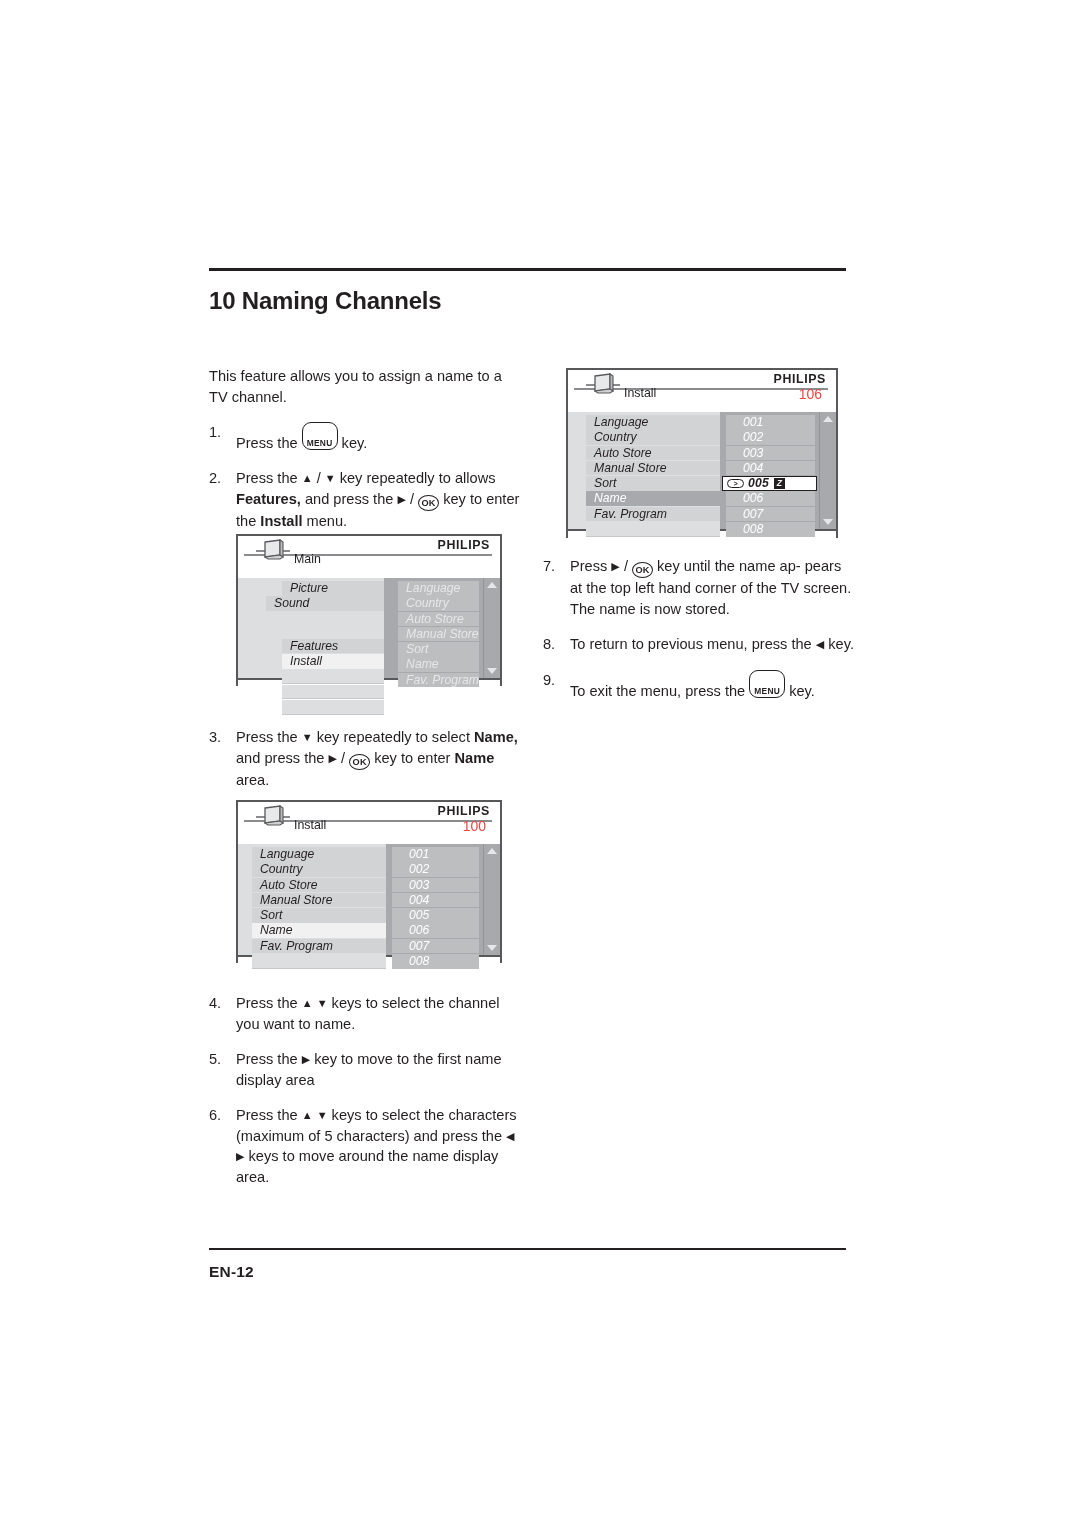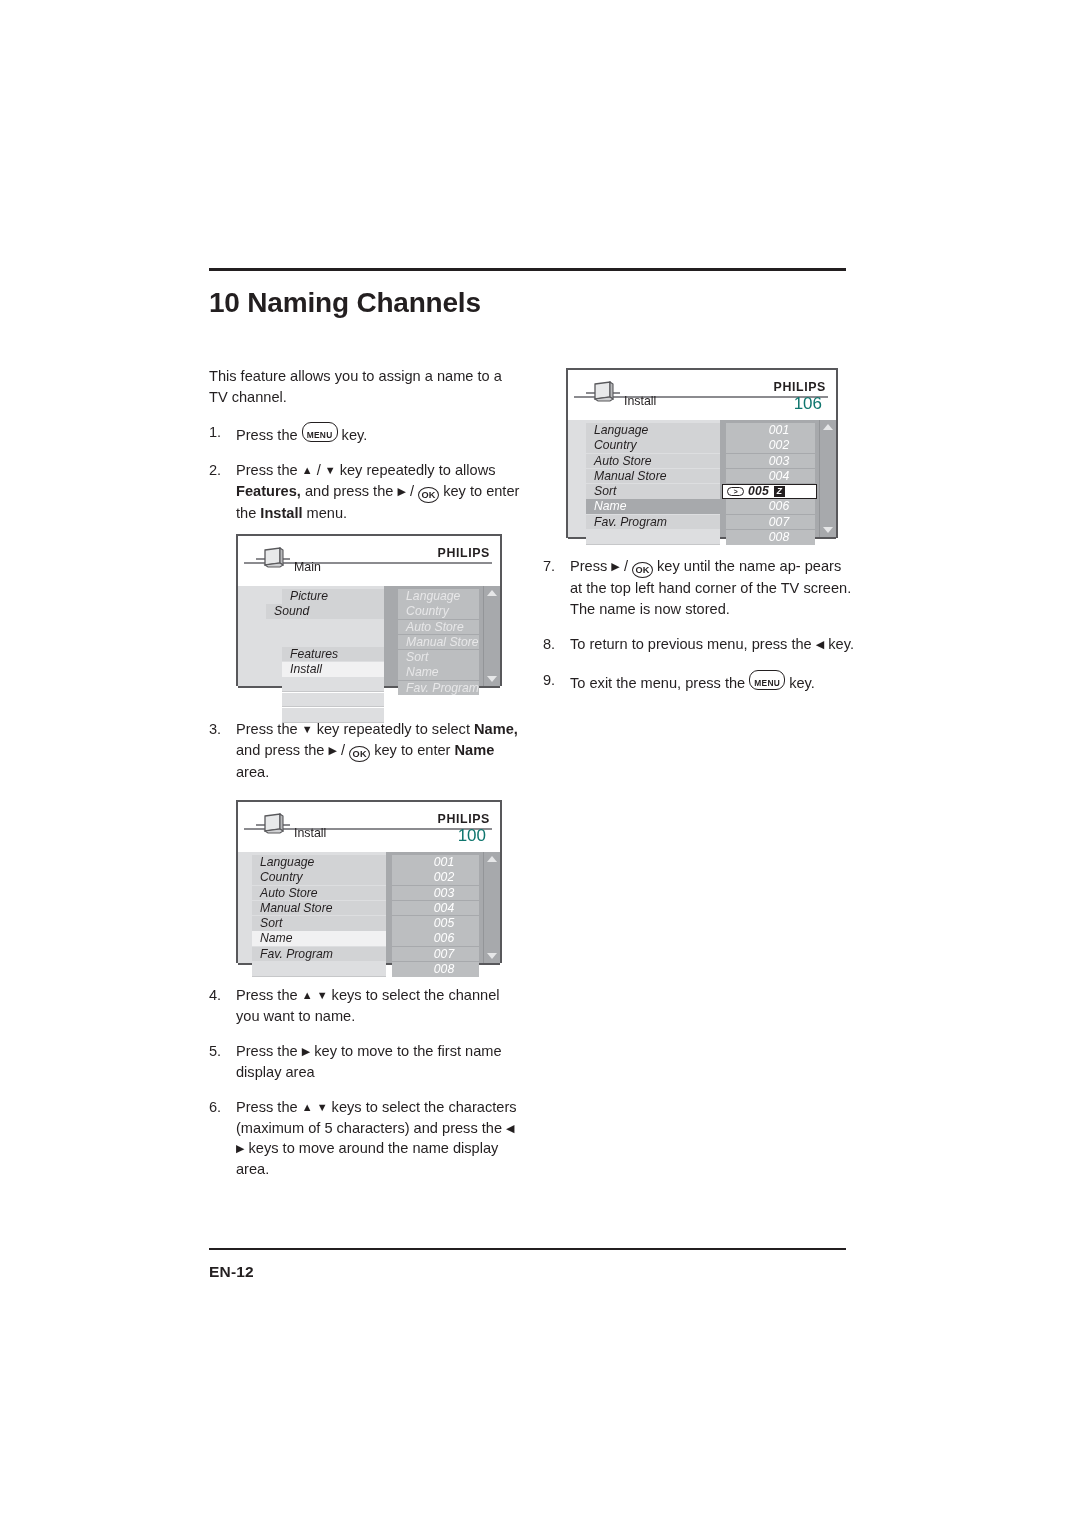--- a/index.html
+++ b/index.html
@@ -29,21 +29,21 @@
     left: 209px;
     top: 268px;
     width: 637px;
     height: 3px;
     background: #231f20;
   }
   .page-title {
     position: absolute;
     left: 209px;
     top: 287px;
-    font-size: 28px;
+    font-size: 24px;
     font-weight: bold;
     letter-spacing: -0.2px;
     color: #231f20;
   }
 
   
   .rule-bottom {
     position: absolute;
     left: 209px;
     top: 1248px;
@@ -98,21 +98,21 @@
   .step b { font-weight: bold; }
 
   
   .key-menu {
     display: inline-block;
     border: 1.6px solid #231f20;
     border-radius: 9px;
     font-size: 8.4px;
     font-weight: bold;
     letter-spacing: 0.3px;
-    padding: 7px 4px 1px 4px;
+    padding: 15px 4px 1px 4px;
     line-height: 10px;
     vertical-align: 1.5px;
     font-family: "Liberation Sans", sans-serif;
   }
   .key-ok {
     display: inline-block;
     border: 1.6px solid #231f20;
     border-radius: 50%;
     font-size: 9.2px;
     font-weight: bold;
@@ -131,21 +131,20 @@
     position: absolute;
     background: #ffffff;
     border: 2px solid #58585b;
     box-sizing: border-box;
   }
   .tv-head {
     position: relative;
     height: 42px;
     background: #ffffff;
     box-sizing: border-box;
-    margin-top: 8px;
   }
   .tv-logo {
     position: absolute;
     right: 10px;
     top: 2px;
     font-size: 12.4px;
     font-weight: bold;
     letter-spacing: 0.6px;
     color: #231f20;
   }
@@ -168,22 +167,22 @@
     position: absolute;
     left: 56px;
     top: 16px;
     font-size: 12.4px;
     color: #231f20;
   }
   .tv-channel {
     position: absolute;
     right: 14px;
     top: 16px;
-    font-size: 17px;
-    color: #0f766e;
+    font-size: 14px;
+    color: #ef4444;
   }
 
   .tv-body {
     display: flex;
     position: relative;
     box-sizing: border-box;
     font-style: italic;
   }
   .pane-left {
     background: #dddee0;
@@ -238,21 +237,21 @@
   .pane-right .mrow.highlight {
     background: #ffffff;
     color: #231f20;
     border: 1.4px solid #231f20;
     font-weight: bold;
     padding-left: 4px;
     display: flex;
     align-items: center;
   }
 
-  .num-center { text-align: center; padding-left: 17px; }
+  .num-center { text-align: left; padding-left: 17px; }
 
   
   .scrollcol {
     width: 17px;
     flex: 0 0 17px;
     background: #a7a9ac;
     position: relative;
     border-left: 1px solid #939598;
     box-sizing: border-box;
   }

